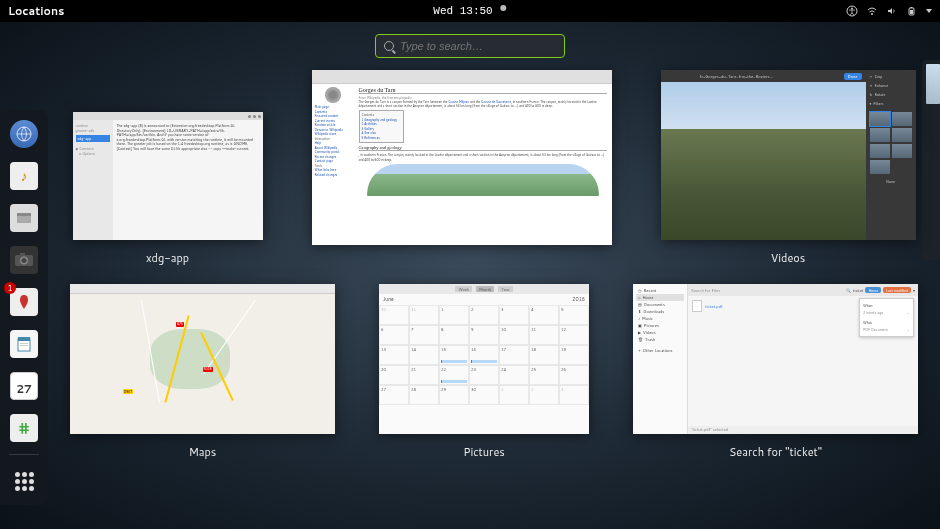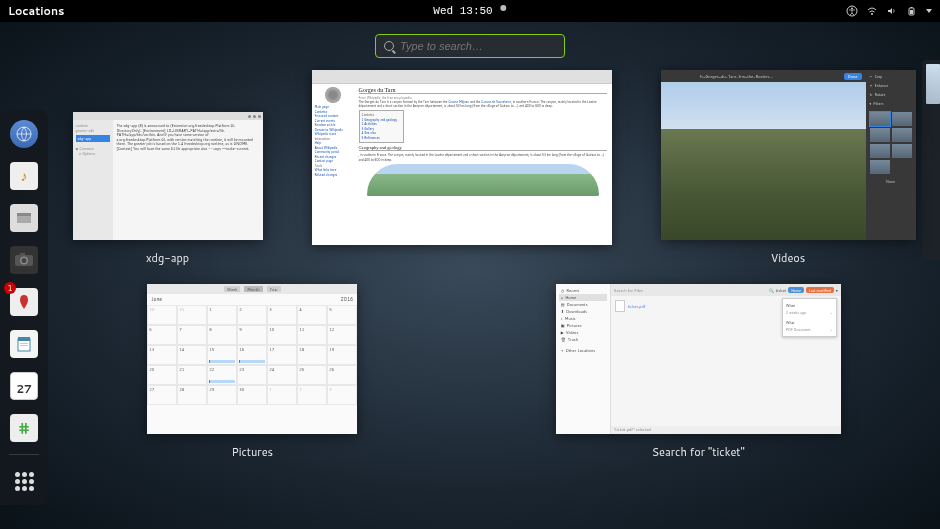--- a/index.html
+++ b/index.html
@@ -329,20 +329,34 @@
           </div>
           <div style="text-align:center;margin-top:2px;">None</div>
         </div>
       </div>
       <div class="win-label">Videos</div>
     </div>
   </div>
 
   <div class="win-row" style="margin-top:18px;">
 
+    <div class="win">
+      <div class="thumb t-maps">
+        <div class="hdr"></div>
+        <div class="green"></div>
+        <div class="road w"></div>
+        <div class="road w2"></div>
+        <div class="road r1"></div>
+        <div class="road r2"></div>
+        <div class="shield" style="left:40%;top:25%;">A75</div>
+        <div class="shield" style="left:50%;top:55%;">N106</div>
+        <div class="shield" style="left:20%;top:70%;background:#fc0;color:#000;">D907</div>
+      </div>
+      <div class="win-label">Maps</div>
+    </div>
 
     <div class="win">
       <div class="thumb t-cal">
         <div class="hdr">
           <span class="btn">Week</span>
           <span class="btn" style="background:#bbb;">Month</span>
           <span class="btn">Year</span>
         </div>
         <div class="month-hdr">
             <span>June</span>

